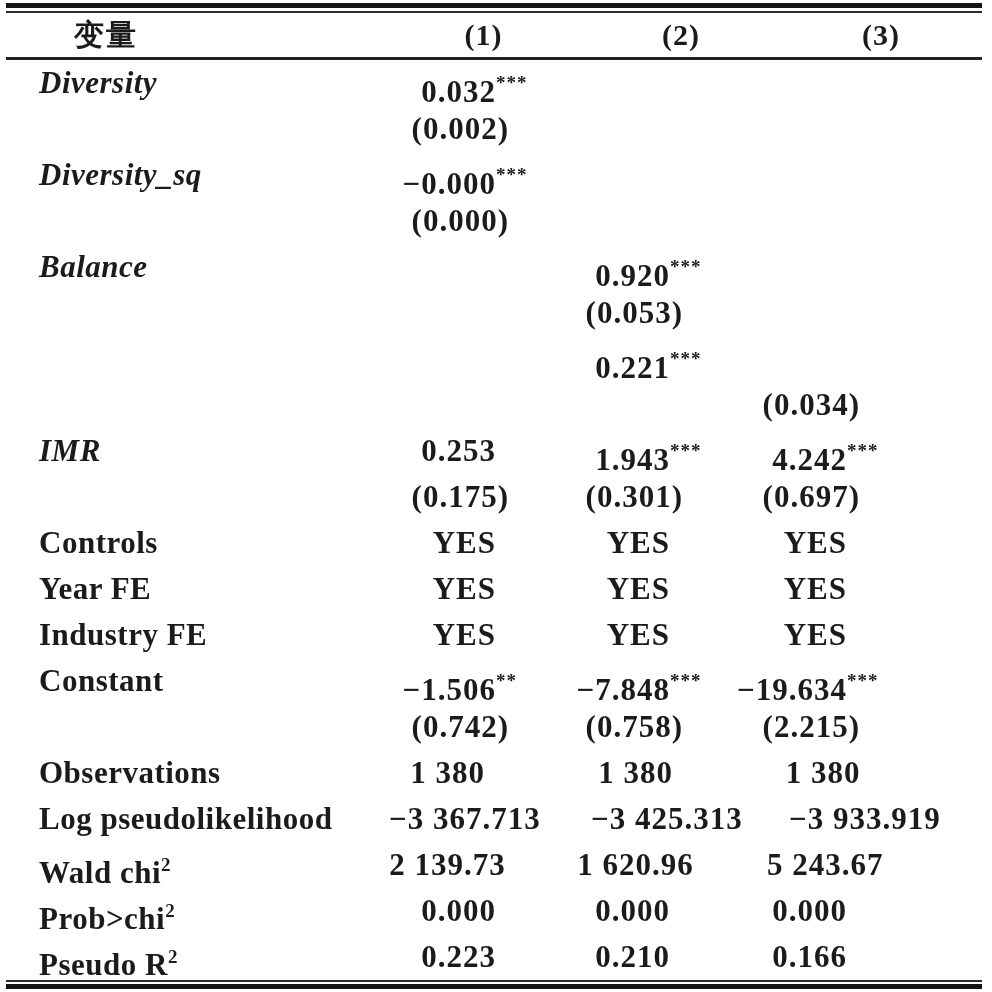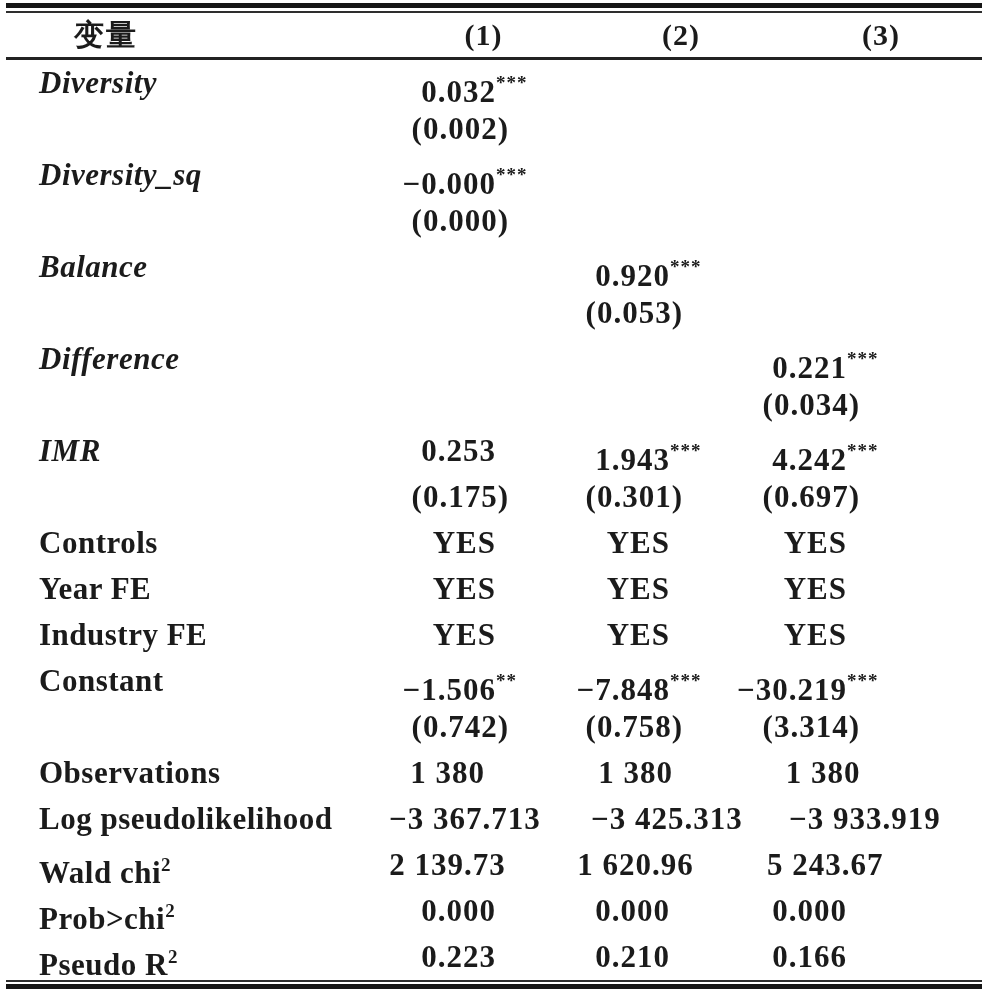--- a/index.html
+++ b/index.html
@@ -100,21 +100,20 @@
   </div>
   <div class="r se">
     <div class="cl"><span></span></div>
     <div class="cv c1"><span class="v"></span><span class="st"></span></div>
     <div class="cv c2"><span class="v">(0.053)</span><span class="st"></span></div>
     <div class="cv c3"><span class="v"></span><span class="st"></span></div>
     <div></div>
   </div>
 
   <div class="r coef">
-    <div class="cl it"><span>Difference</span></div>
     <div class="cv c1"><span class="v"></span><span class="st"></span></div>
     <div class="cv c2"><span class="v"></span><span class="st"></span></div>
     <div class="cv c3"><span class="v">0.221</span><span class="st">***</span></div>
     <div></div>
   </div>
   <div class="r se">
     <div class="cl"><span></span></div>
     <div class="cv c1"><span class="v"></span><span class="st"></span></div>
     <div class="cv c2"><span class="v"></span><span class="st"></span></div>
     <div class="cv c3"><span class="v">(0.034)</span><span class="st"></span></div>
@@ -155,28 +154,28 @@
     <div class="cv c1"><span class="v">YES</span><span class="st"></span></div>
     <div class="cv c2"><span class="v">YES</span><span class="st"></span></div>
     <div class="cv c3"><span class="v">YES</span><span class="st"></span></div>
     <div></div>
   </div>
 
   <div class="r coef">
     <div class="cl"><span>Constant</span></div>
     <div class="cv c1"><span class="v">−1.506</span><span class="st">**</span></div>
     <div class="cv c2"><span class="v">−7.848</span><span class="st">***</span></div>
-    <div class="cv c3"><span class="v">−30.219</span><span class="st">***</span></div>
+    <div class="cv c3"><span class="v">−19.634</span><span class="st">***</span></div>
     <div></div>
   </div>
   <div class="r se">
     <div class="cl"><span></span></div>
     <div class="cv c1"><span class="v">(0.742)</span><span class="st"></span></div>
     <div class="cv c2"><span class="v">(0.758)</span><span class="st"></span></div>
-    <div class="cv c3"><span class="v">(3.314)</span><span class="st"></span></div>
+    <div class="cv c3"><span class="v">(2.215)</span><span class="st"></span></div>
     <div></div>
   </div>
 
   <div class="r statL">
     <div class="cl"><span>Observations</span></div>
     <div class="cv c1"><span class="v">1 380</span></div>
     <div class="cv c2"><span class="v">1 380</span></div>
     <div class="cv c3"><span class="v">1 380</span></div>
     <div></div>
   </div>

